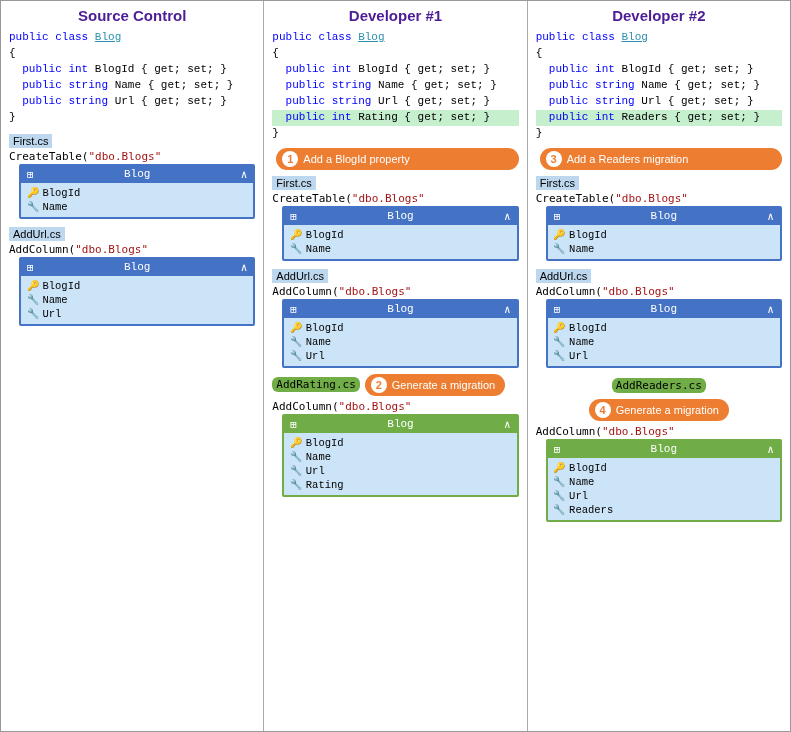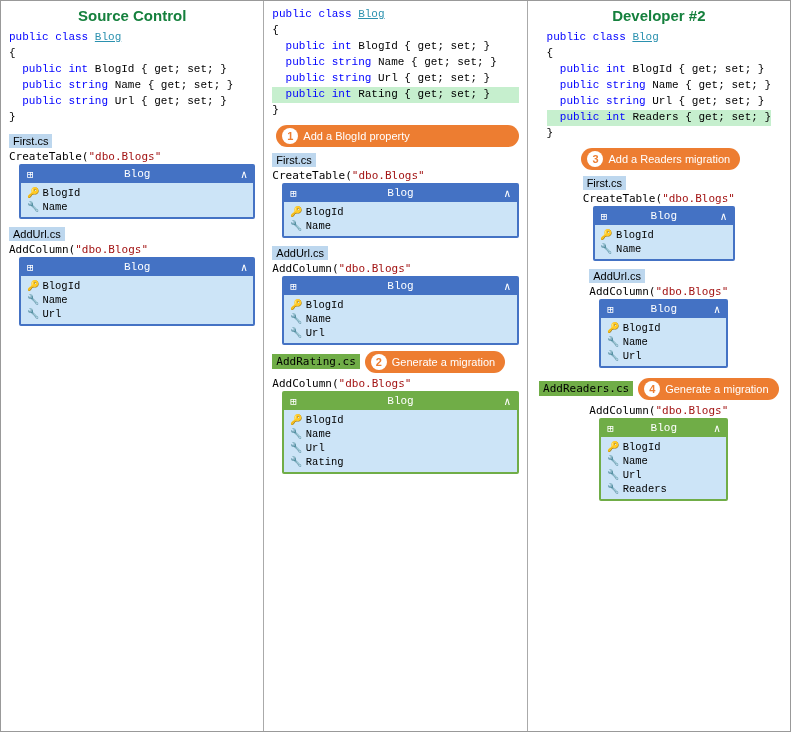--- a/index.html
+++ b/index.html
@@ -20,30 +20,29 @@
 
     .column {
       flex: 1;
       border-right: 1px solid #aaa;
       display: flex;
       flex-direction: column;
       padding: 6px 8px;
     }
     .column:last-child {
       border-right: none;
-      align-items: center;
     }
 
     .column-header {
       font-family: Arial, sans-serif;
       font-weight: bold;
       font-size: 15px;
       text-align: center;
       margin-bottom: 6px;
-      color: #15803d;
+      color: #4c1d95;
     }
 
     
     .code-block {
       font-size: 11px;
       line-height: 1.45;
       margin-bottom: 6px;
       background: #fff;
     }
     .code-line {
@@ -152,20 +151,21 @@
     }
 
     .file-cs {
       font-size: 11px;
       font-family: 'Consolas', monospace;
       color: #000;
       background: #70ad47;
       padding: 1px 4px;
       display: inline-block;
       margin-bottom: 1px;
+      border-radius: 6px;
     }
 
     .file-cs-blue {
       font-size: 11px;
       font-family: Liberation Sans, sans-serif;
       color: #000;
       background: #bdd7ee;
       padding: 1px 4px;
       display: inline-block;
       margin-bottom: 1px;
@@ -231,20 +231,21 @@
           <div class="resx-item">
             <span class="wrench-icon">🔧</span>
             <span>Url</span>
           </div>
         </div>
       </div>
     </div>
   </div>
 
   <div class="column">
+    <div class="column-header">Developer #1</div>
 
     <div class="code-block">
       <div class="code-line"><span class="kw">public</span> <span class="kw">class</span> <span class="type">Blog</span></div>
       <div class="code-line">{</div>
       <div class="code-line">  <span class="kw">public</span> <span class="kw">int</span> BlogId { get; set; }</div>
       <div class="code-line">  <span class="kw">public</span> <span class="kw">string</span> Name { get; set; }</div>
       <div class="code-line">  <span class="kw">public</span> <span class="kw">string</span> Url { get; set; }</div>
       <div class="code-line highlight-green">  <span class="kw">public</span> <span class="kw">int</span> Rating { get; set; }</div>
       <div class="code-line">}</div>
     </div>
@@ -399,21 +400,21 @@
               <span>Name</span>
             </div>
           <div class="resx-item">
               <span class="wrench-icon">🔧</span>
               <span>Url</span>
             </div>
         </div>
       </div>
     </div>
 
-    <div style="display:flex;align-items:center;gap:5px;margin-bottom:4px;margin-top:4px;">
+    <div style="display:flex;align-items:center;gap:5px;margin-bottom:4px;margin-top:4px;flex-direction:column;">
       <div class="file-cs">AddReaders.cs</div>
       <div class="callout-badge" style="margin-bottom:0;margin-left:0;">
         <span class="badge-number">4</span>
         <span>Generate a migration</span>
       </div>
     </div>
 
     <div class="migration-section">
       <div class="file-title">AddColumn(<span class="str">"dbo.Blogs"</span></div>
       <div class="resx-box tree-indent" style="border-color:#70ad47;">

